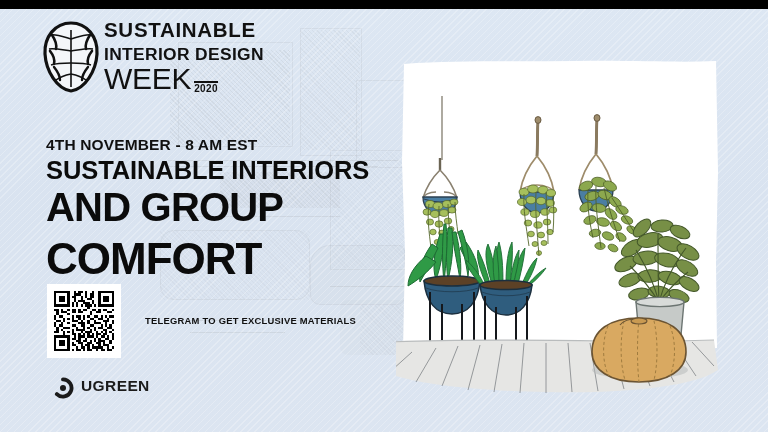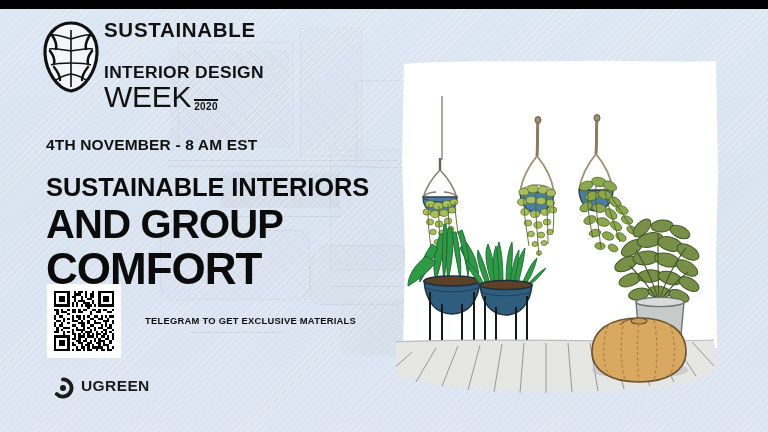--- a/index.html
+++ b/index.html
@@ -36,33 +36,33 @@
   .wm-outline{ position:absolute; border:1px solid rgba(105,125,155,.6); }
 
   
   .topbar{ position:absolute; left:0; top:0; width:768px; height:9px; background:#000; z-index:40; }
 
   
   .logo{ position:absolute; left:42px; top:18px; width:230px; height:80px; z-index:20; }
   .logo-leaf{ position:absolute; left:0; top:3px; width:58px; height:72px; }
   .logo-text{ position:absolute; left:62px; top:2px; width:170px; }
   .logo-l1{ font-size:20.5px; font-weight:700; letter-spacing:.7px; color:#111; line-height:1; }
-  .logo-l2{ font-size:17.4px; font-weight:700; letter-spacing:.35px; color:#111; line-height:1; margin-top:23px; }
+  .logo-l2{ font-size:17.4px; font-weight:700; letter-spacing:.35px; color:#111; line-height:1; margin-top:5px; }
   .logo-l3row{ display:flex; align-items:flex-end; margin-top:2px; }
   .logo-l3{ font-size:30px; font-weight:400; letter-spacing:-.3px; color:#111; line-height:.96; }
   .logo-year-wrap{ margin-left:3px; margin-bottom:0; }
   .logo-year-rule{ height:1.6px; background:#111; width:100%; margin-bottom:1px; }
   .logo-year{ font-size:10px; font-weight:700; letter-spacing:.4px; color:#111; line-height:1; }
 
   
   .headline{ position:absolute; left:46px; top:136px; z-index:20; }
   .kicker{ font-size:15.5px; font-weight:700; letter-spacing:.15px; color:#101010; line-height:1.1; }
-  .h1{ font-size:25.5px; font-weight:800; letter-spacing:-.1px; color:#0b0b0b; line-height:1.08; margin-top:21px;text-align:right; }
+  .h1{ font-size:25.5px; font-weight:800; letter-spacing:-.1px; color:#0b0b0b; line-height:1.08; margin-top:4px;text-align:right; }
   .h2{ font-size:40px; font-weight:800; letter-spacing:-.8px; color:#0b0b0b; line-height:1.04; margin-top:2px; }
-  .h3{ font-size:44px; font-weight:800; letter-spacing:-1px; color:#0b0b0b; line-height:1.04; margin-top:1px; }
+  .h3{ font-size:44px; font-weight:800; letter-spacing:-1px; color:#0b0b0b; line-height:1.04; margin-top:8px; }
 
   
   .qr-block{ position:absolute; left:47px; top:284px; z-index:20; display:flex; align-items:center; }
   .qr{ width:74px; height:74px; background:#fff; padding:5px; }
   .qr svg{ display:block; }
   .subscribe{ margin-left:24px; font-size:9.4px; font-weight:700; letter-spacing:.25px; color:#101010; line-height:1.45; }
 
   
   .ugreen{ position:absolute; left:52px; top:377px; display:flex; align-items:flex-start; z-index:20; }
   .ugreen-mark{ width:22px; height:22px; }

